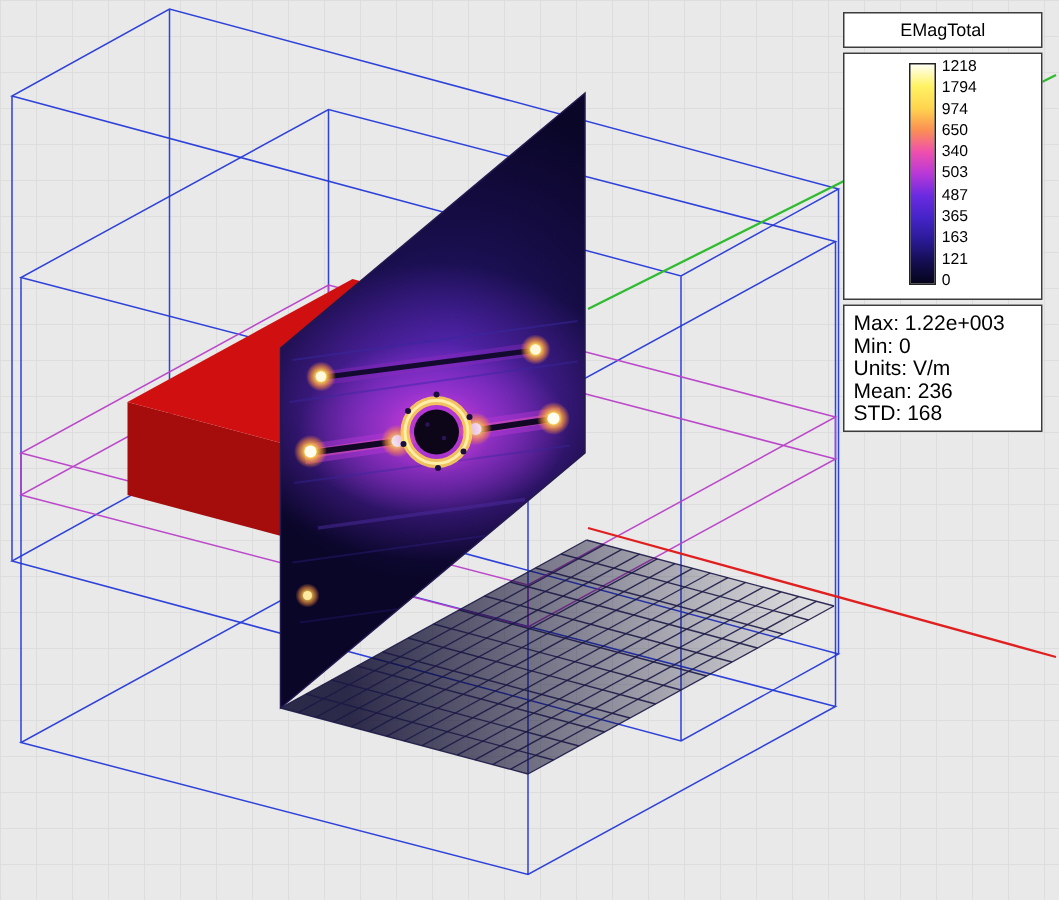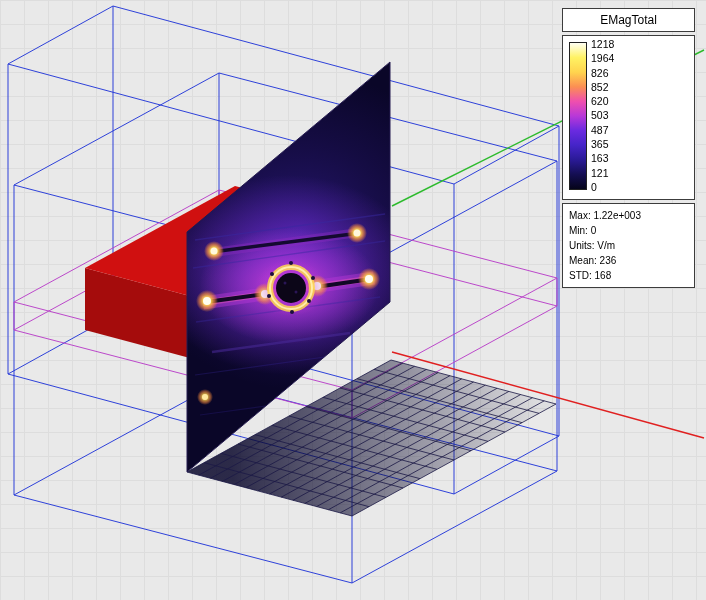--- a/index.html
+++ b/index.html
@@ -20,27 +20,27 @@
   .wire-purple{stroke:#b83fc8;stroke-width:1;fill:none;opacity:0.95;}
 
   .legend{
     position:absolute;left:562px;top:8px;width:133px;
     display:flex;flex-direction:column;gap:3px;
     font-size:11px;color:#000;
   }
   .lg-box{background:#ffffff;border:1px solid #3c3c3c;box-sizing:border-box;}
   .lg-title{font-size:12px;text-align:center;padding:4px 4px;}
   .lg-type{font-size:11px;padding:3px 6px;}
-  .lg-scale{display:flex;gap:4px;padding:6px 6px;}
+  .lg-scale{display:flex;gap:4px;padding:6px 6px;justify-content:center;}
   .colorbar{width:16px;height:146px;border:1px solid #222;flex:0 0 auto;}
   .scale-list{
     display:flex;flex-direction:column;justify-content:space-between;
     height:154px;margin-top:-3px;font-size:10.5px;line-height:11px;
   }
-  .lg-stats{display:flex;flex-direction:column;gap:2px;padding:5px 6px;font-size:10px;line-height:13px;}
+  .lg-stats{display:flex;flex-direction:column;gap:2px;padding:5px 6px;font-size:14px;line-height:13px;}
 </style>
 </head>
 <body>
 
 <div class="stage">
 
   <svg width="706" height="600" viewBox="0 0 706 600">
     <defs>
       <clipPath id="planeClip">
         <polygon points="187,232 390,62 390,302 187,472"></polygon>
@@ -187,24 +187,24 @@
       <line x1="392" y1="352" x2="704" y2="438" stroke="#e02020" stroke-width="1.5"></line>
     </g>
   </svg>
 
   <div class="legend">
     <div class="lg-box lg-title">EMagTotal</div>
     <div class="lg-box lg-scale">
       <div id="colorbar" class="colorbar" style="background: linear-gradient(rgb(255, 255, 242), rgb(255, 242, 99), rgb(255, 212, 78), rgb(251, 143, 83), rgb(239, 79, 174), rgb(184, 56, 216), rgb(106, 42, 224), rgb(69, 36, 200), rgb(42, 26, 150), rgb(20, 14, 82), rgb(5, 4, 26));"></div>
       <div id="scale-list" class="scale-list">
           <div>1218</div>
-          <div>1964</div>
-          <div>826</div>
-          <div>852</div>
-          <div>620</div>
+          <div>1794</div>
+          <div>974</div>
+          <div>650</div>
+          <div>340</div>
           <div>503</div>
           <div>487</div>
           <div>365</div>
           <div>163</div>
           <div>121</div>
           <div>0</div>
         </div>
     </div>
     <div class="lg-box lg-stats" id="stats-list">
         <div>Max: 1.22e+003</div>

